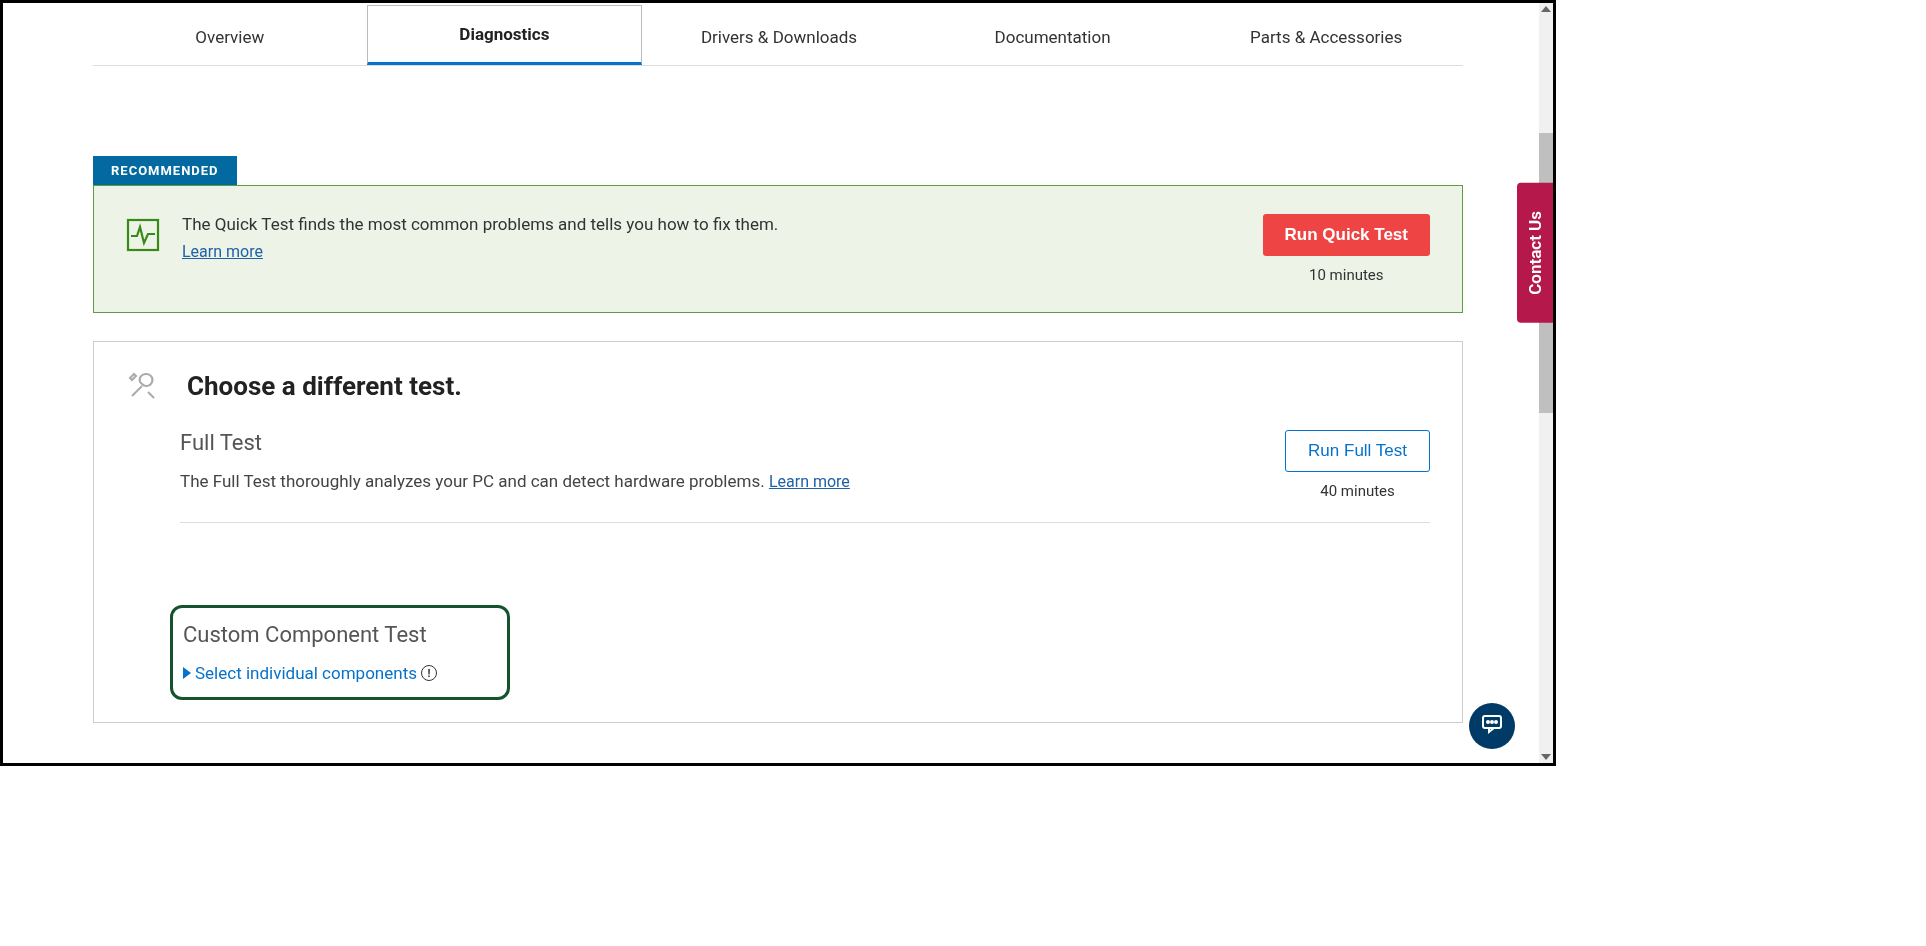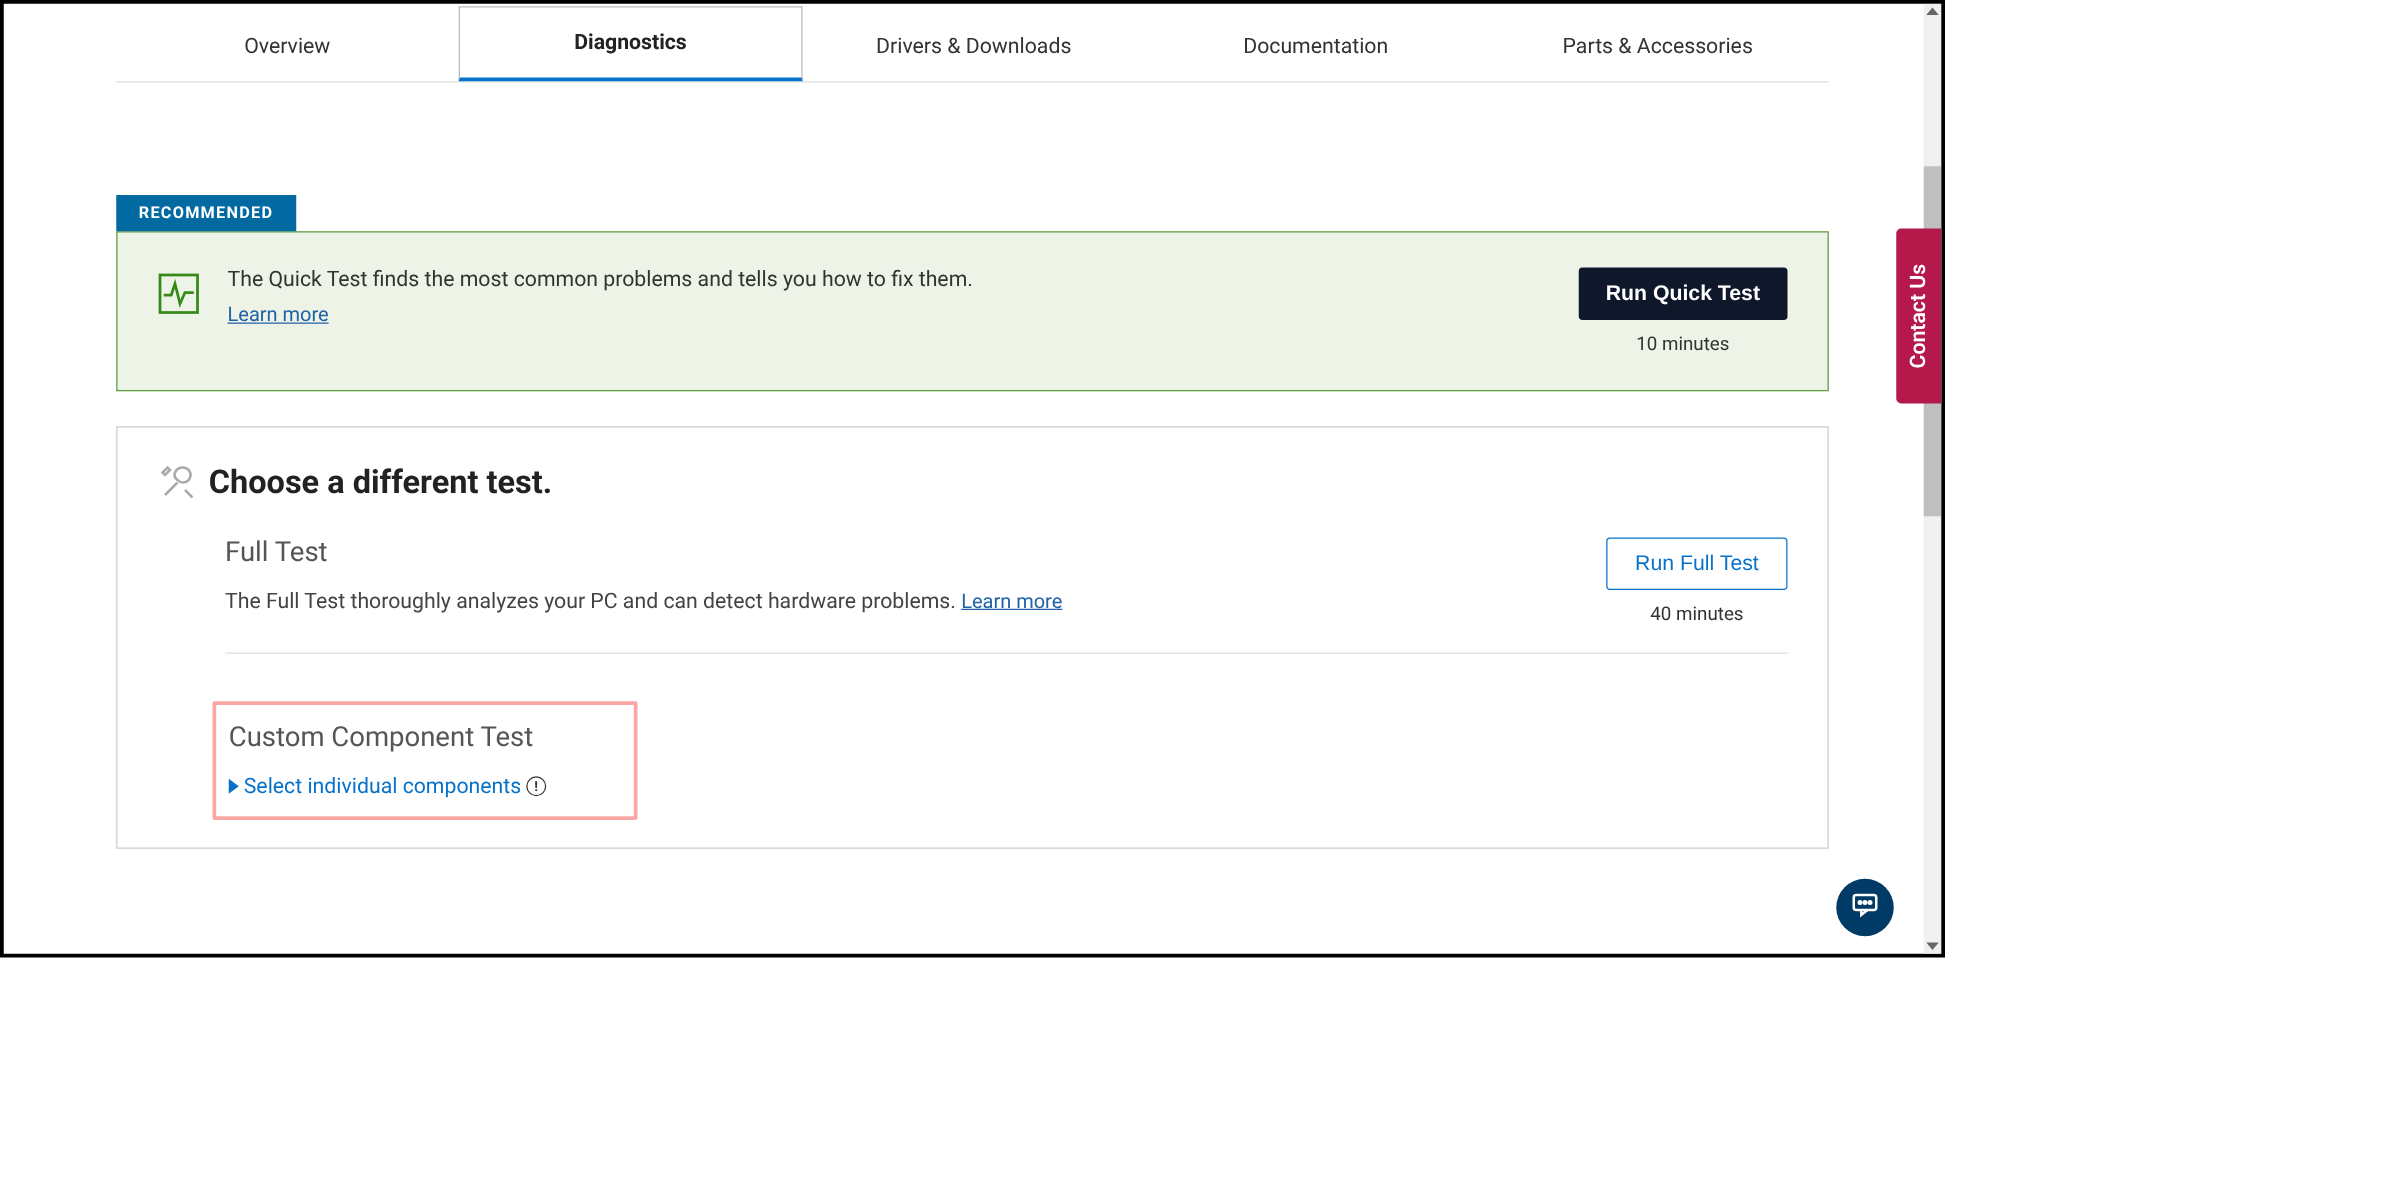--- a/index.html
+++ b/index.html
@@ -93,21 +93,21 @@
     color: #2062a6;
     text-decoration: underline;
     font-size: 16px;
     cursor: pointer;
   }
   .recommended-right {
     text-align: center;
     flex: none;
   }
   .btn-primary {
-    background: #0f172a;
+    background: #ef4444;
     color: #fff;
     border: none;
     padding: 11px 22px;
     font-size: 17px;
     font-weight: 600;
     border-radius: 3px;
     cursor: pointer;
   }
   .time-text {
     font-size: 15px;
@@ -115,21 +115,21 @@
     margin-top: 10px;
   }
 
   .other-card {
     margin-top: 28px;
     border: 1px solid #ccc;
     padding: 28px 32px 22px 32px;
   }
   .other-header {
     display: flex;
-    gap: 9px;
+    gap: 29px;
     align-items: center;
     margin-bottom: 28px;
   }
   .tools-icon {
     width: 32px;
     height: 32px;
     flex: none;
   }
   .other-title {
     font-size: 26px;
@@ -165,25 +165,26 @@
     border: 1px solid #0672cb;
     padding: 10px 22px;
     font-size: 17px;
     font-weight: 400;
     border-radius: 3px;
     cursor: pointer;
   }
   .sub-right { text-align: center; flex: none; }
 
   .custom-highlight {
-    border: 3px solid #fca5a5;
+    border: 3px solid #14532d;
     display: inline-block;
     padding: 14px 70px 14px 10px;
     margin-left: -10px;
-    border-radius: 2px;
+    border-radius: 12px;
+    margin-top: 44px;
   }
   .select-link {
     display: flex;
     align-items: center;
     gap: 4px;
     color: #0672cb;
     font-size: 17px;
     cursor: pointer;
   }
   .triangle-right {

